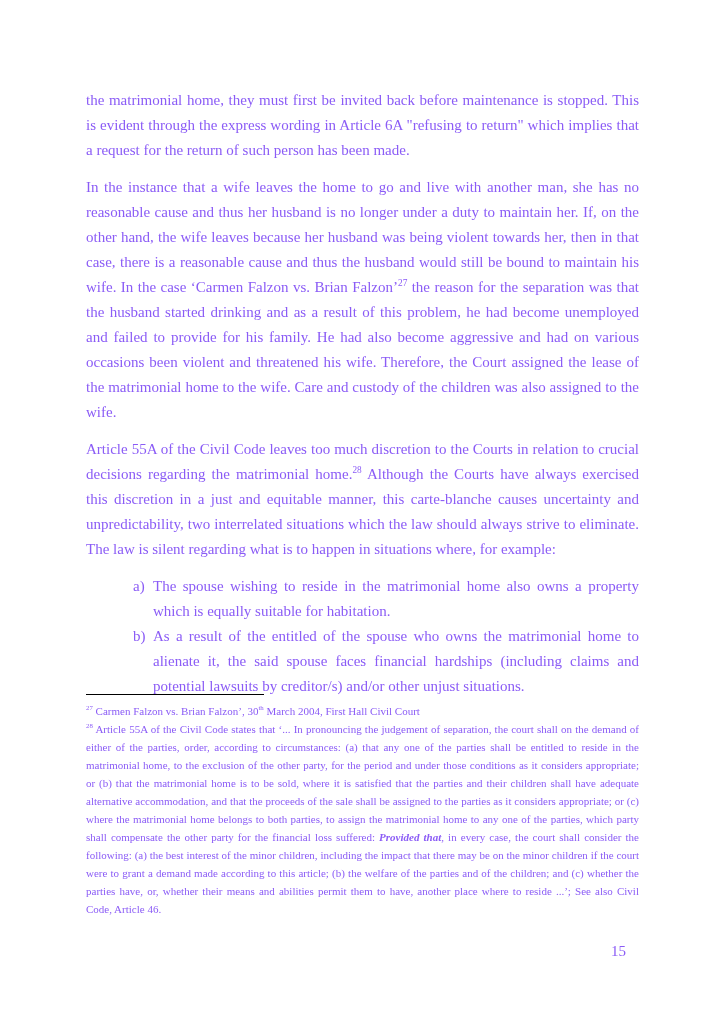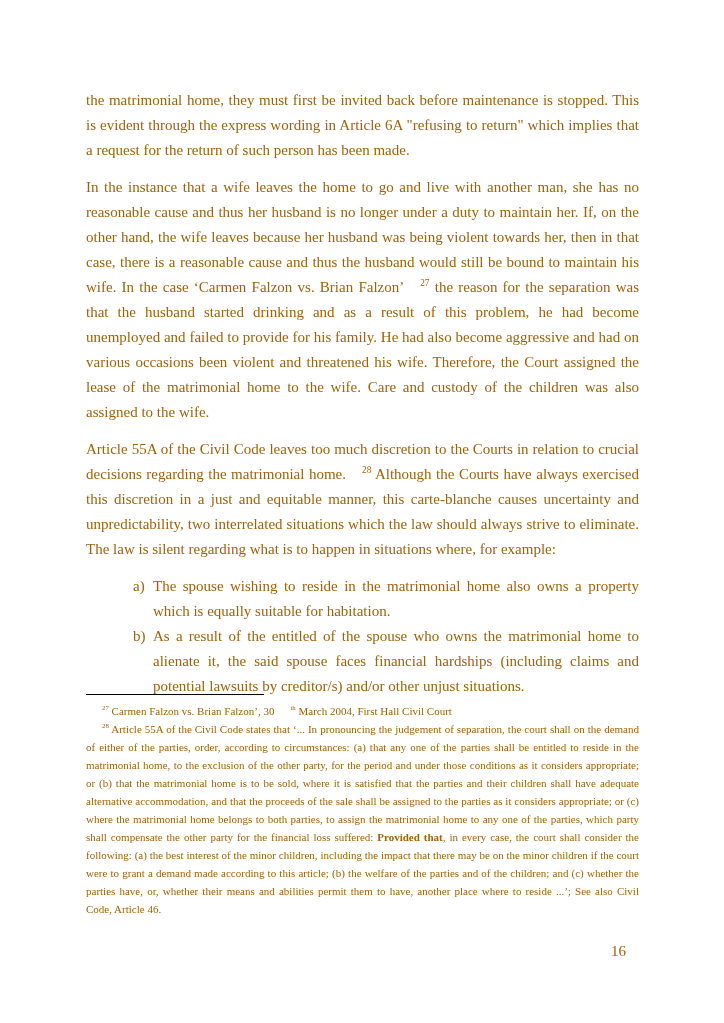--- a/index.html
+++ b/index.html
@@ -2,41 +2,40 @@
 <html><head>
 <meta charset="utf-8">
 <style>
   html, body { margin: 0; padding: 0; background: #e8e8e8; }
   .page {
     position: relative;
     width: 724px;
     height: 1023px;
     margin: 0 auto;
     background: #ffffff;
-    color: #a16207;
+    color: #8b5cf6;
     font-family: "Liberation Serif", "DejaVu Serif", serif;
     overflow: hidden;
   }
   .content {
     position: absolute;
     left: 86px;
     top: 88px;
     width: 553px;
   }
   .para {
     margin: 0 0 12px 0;
     font-size: 15px;
     line-height: 25px;
     text-align: justify;
   }
   .sup {
     vertical-align: super;
     font-size: 0.62em;
     line-height: 0;
-    margin-left: 16px;
   }
   .list { margin: 2px 0 0 47px; }
   .list-item {
     display: flex;
     font-size: 15px;
     line-height: 25px;
   }
   .marker { flex: none; width: 20px; }
   .li-text { flex: 1; text-align: justify; }
   .footnotes {
@@ -51,21 +50,21 @@
     border-top: 1.5px solid #000000;
     margin: 0 0 7px 0;
   }
   .fn {
     margin: 0;
     font-size: 11px;
     line-height: 18px;
     text-align: justify;
   }
   .it { }
-  .bi { font-weight: bold; margin-top: 36px; }
+  .bi { font-style: italic; font-weight: bold; margin-top: 36px; }
   .page-number {
     position: absolute;
     top: 941px;
     left: 86px;
     width: 540px;
     text-align: right;
     font-size: 15px;
     line-height: 20px;
   }
 </style>
@@ -95,14 +94,14 @@
   </div>
 
   <div class="footnotes">
     <div class="fn-rule"></div>
 
     <p class="fn"><span class="sup">27</span><span> Carmen Falzon vs. Brian Falzon’, 30</span><span class="sup">th</span><span> March 2004, First Hall Civil Court</span></p>
 
     <p class="fn"><span class="sup">28</span><span> Article 55A of the Civil Code states that ‘...  </span><span class="it">In pronouncing the judgement of separation, the court shall on the demand of either of the parties, order, according to circumstances: (a) that any one of the parties shall be entitled to reside in the matrimonial home, to the exclusion of the other party, for the period and under those conditions as it considers appropriate; or (b) that the matrimonial home is to be sold, where it is satisfied that the parties and their children shall have adequate alternative accommodation, and that the proceeds of the sale shall be assigned to the parties as it considers appropriate; or (c) where the matrimonial home belongs to both parties, to assign the matrimonial home to any one of the parties, which party shall compensate the other party for the financial loss suffered: </span><span class="bi">Provided that</span><span class="it">, in every case, the court shall consider the following: (a) the best interest of the minor children, including the impact that there may be on the minor children if the court were to grant a demand made according to this article; (b) the welfare of the parties and of the children; and (c) whether the parties have, or, whether their means and abilities permit them to have, another place where to reside ...’;</span><span> See also Civil Code, Article 46.</span></p>
   </div>
 
-  <div class="page-number">16</div>
+  <div class="page-number">15</div>
 </div>
 
 </body></html>

